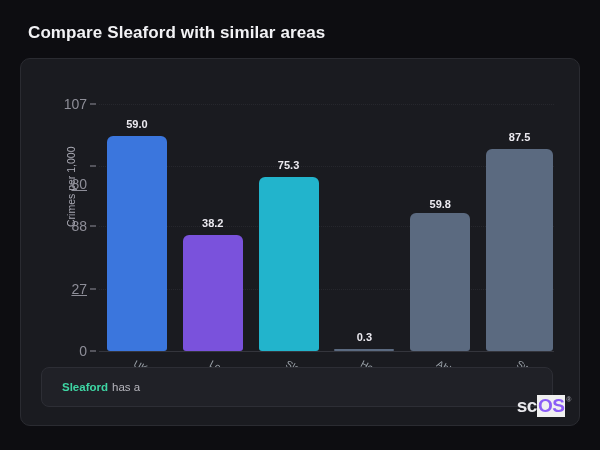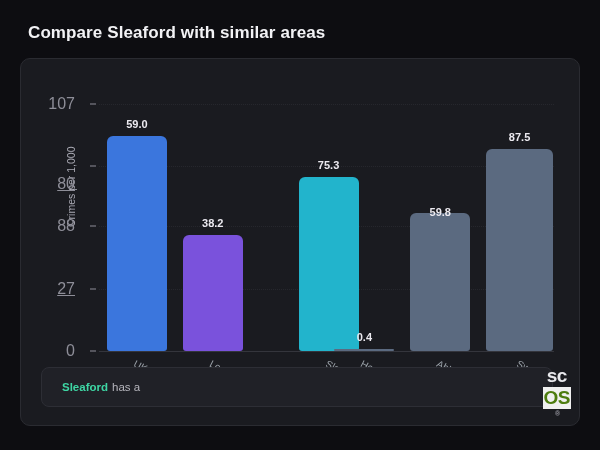--- a/index.html
+++ b/index.html
@@ -32,23 +32,23 @@
   }
   .gridline {
     position: absolute; left: 0; width: 100%;
     height: 0;
     border-top: 1px dotted #26272d;
   }
   .gridline.baseline { border-top: 1px solid #34353c; }
   .ytick-label {
     position: absolute;
     right: 100%;
-    margin-right: 24px;
+    margin-right: 12px;
     transform: translateY(-50%);
-    font-size: 16px;
+    font-size: 14px;
     color: #8e8e98;
     white-space: nowrap;
   }
   .ytick-dash {
     position: absolute;
     right: 100%;
     margin-right: 3px;
     transform: translateY(-50%);
     width: 6px; height: 0;
     border-top: 1px solid #8e8e98;
@@ -110,30 +110,29 @@
     gap: 4px;
   }
   #note-area-name { color: #3ed6a4; }
   #note-middle { color: #b6b6bd; font-weight: normal; }
   #note-comparison { color: #3ec96d; }
   
   #watermark {
     position: absolute;
     right: 8px; bottom: 8px;
     display: flex;
-    align-items: center;
+    align-items: flex-start;
     font-size: 19px;
     font-weight: bold;
     letter-spacing: -.5px;
     color: #e8e8ec;
-    flex-direction: column;
   }
   #watermark-os {
     background: #f0f0f0;
-    color: #4d7c0f;
+    color: #8b5cf6;
     padding: 0 1px;
   }
   #watermark-reg {
     font-size: 7px;
     color: #9a9aa2;
     margin-left: 1px;
     margin-top: 1px;
   }
 </style>
 </head>
@@ -164,33 +163,33 @@
       <div class="bar-slot" style="left: 7.91667px; width: 60px;">
         <div class="bar" style="height: 214.913px; background: rgb(59, 118, 221);"></div>
         <div class="bar-value" style="bottom: 220.913px;">59.0</div>
         <div class="xtick-label">UK Average</div>
       </div>
       <div class="bar-slot" style="left: 83.75px; width: 60px;">
         <div class="bar" style="height: 116.344px; background: rgb(122, 82, 220);"></div>
         <div class="bar-value" style="bottom: 122.344px;">38.2</div>
         <div class="xtick-label">Local Area</div>
       </div>
-      <div class="bar-slot" style="left: 159.583px; width: 60px; margin-left: 40px;">
+      <div class="bar-slot" style="left: 159.583px; width: 60px;">
         <div class="bar" style="height: 173.823px; background: rgb(34, 180, 204);"></div>
         <div class="bar-value" style="bottom: 179.823px;">75.3</div>
         <div class="xtick-label">Sleaford</div>
       </div>
       <div class="bar-slot" style="left: 235.417px; width: 60px;">
         <div class="bar" style="height: 2px; background: rgb(91, 106, 128); border-radius: 2px;"></div>
-        <div class="bar-value" style="bottom: 8px;">0.4</div>
+        <div class="bar-value" style="bottom: 8px;">0.3</div>
         <div class="xtick-label">Horwich</div>
       </div>
       <div class="bar-slot" style="left: 311.25px; width: 60px;">
         <div class="bar" style="height: 138.043px; background: rgb(91, 106, 128);"></div>
-        <div class="bar-value" style="bottom: 133px; margin-top: 44px;">59.8</div>
+        <div class="bar-value" style="bottom: 141px; margin-top: 44px;">59.8</div>
         <div class="xtick-label">Abbots Lan...</div>
       </div>
       <div class="bar-slot" style="left: 387.083px; width: 67px;">
         <div class="bar" style="height: 201.986px; background: rgb(91, 106, 128);"></div>
         <div class="bar-value" style="bottom: 207.986px;">87.5</div>
         <div class="xtick-label">Swanley</div>
       </div>
     </div>
 
   <div id="summary-note">

